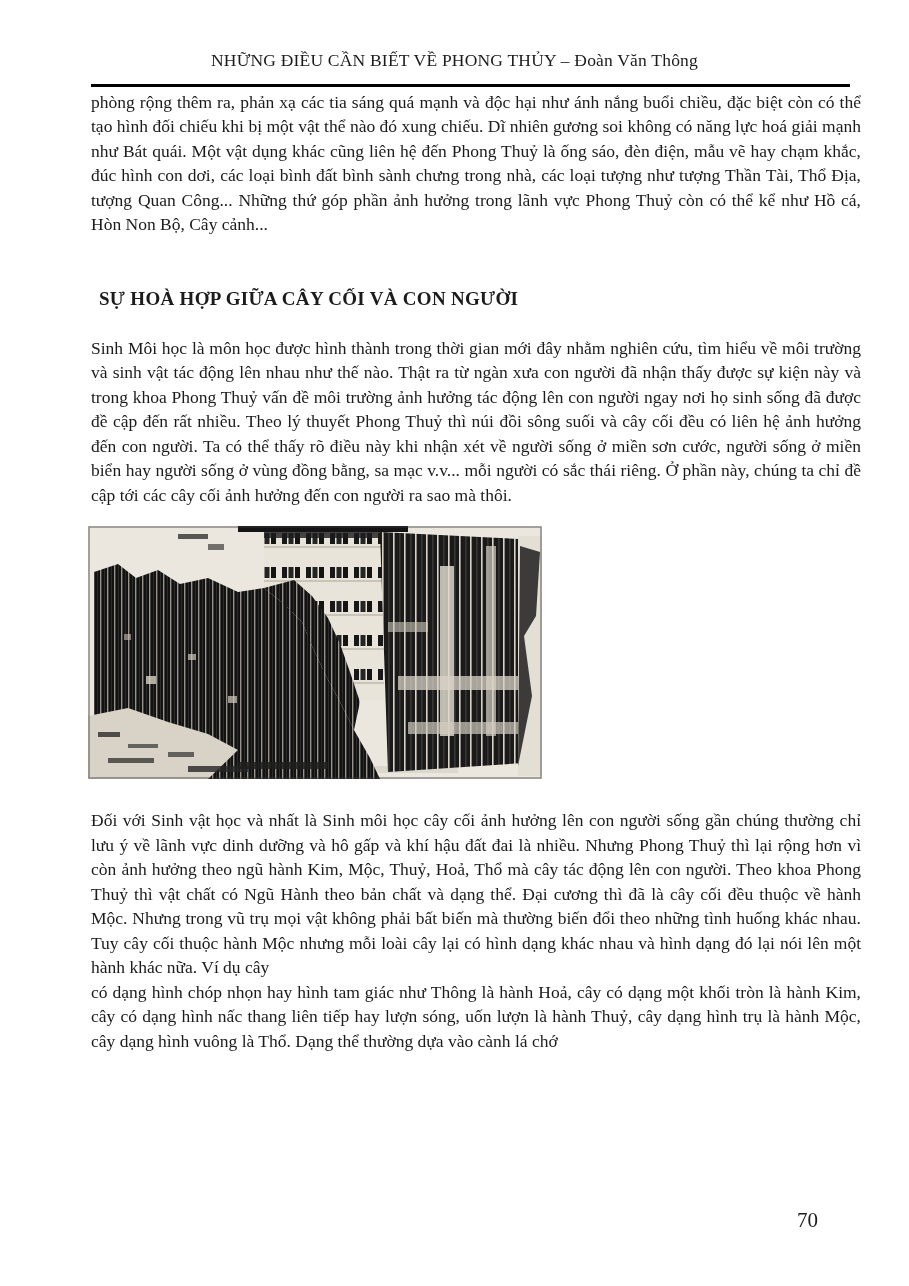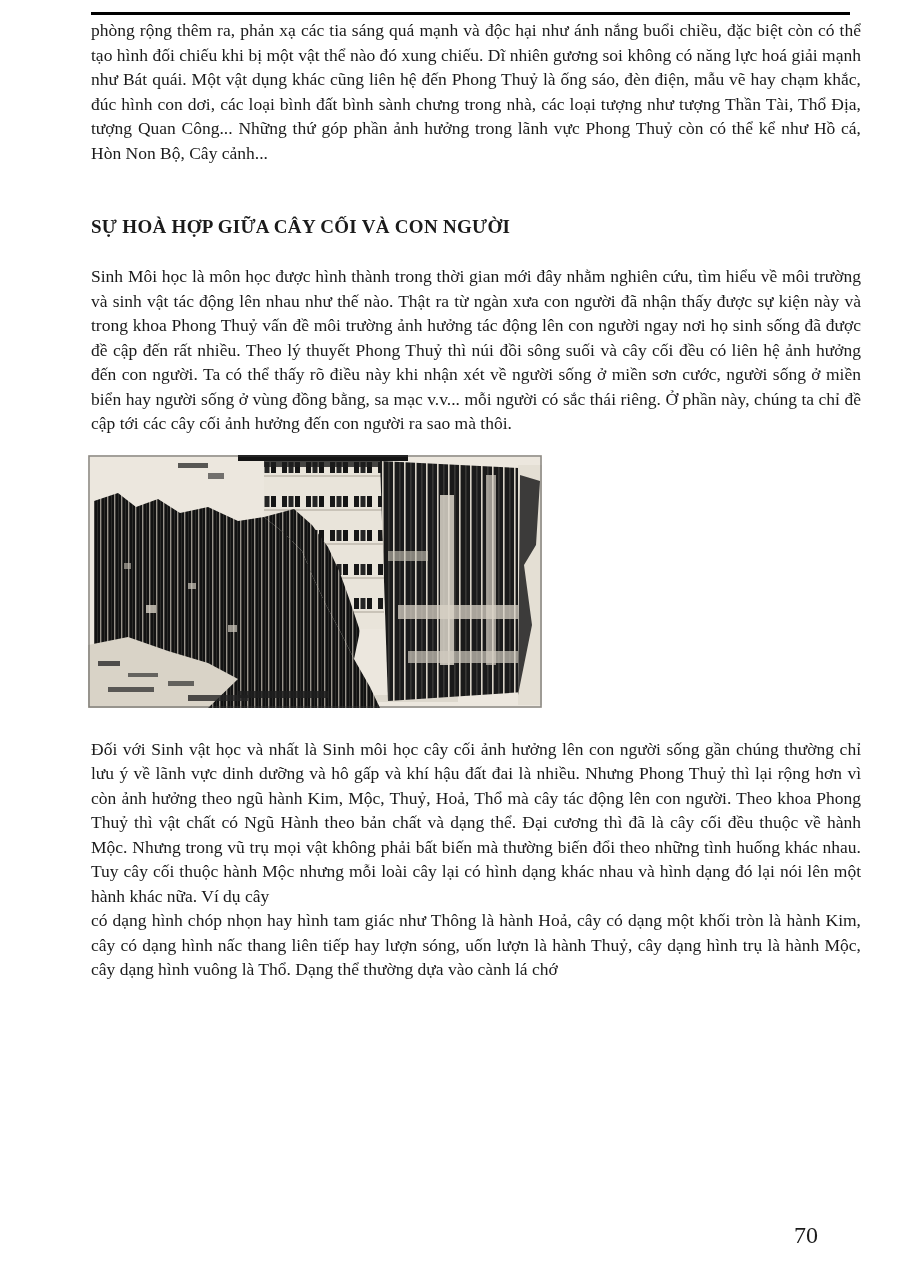--- a/index.html
+++ b/index.html
@@ -30,48 +30,50 @@
     padding: 0 48px 0 91px;
   }
   .content p {
     margin: 0;
     text-align: justify;
     font-size: 17.5px;
     line-height: 24.5px;
   }
   p.first-para { margin-top: 3px; }
   .section-heading {
-    margin: 50px 0 0 0;
+    margin: 50px 0 0 8px;
     font-size: 19px;
     font-weight: bold;
     letter-spacing: 0.3px;
     line-height: 24px;
   }
   .para-intro { margin-top: 25px !important; }
   .figure-wrap {
     margin: 19px 0 0 -3px;
     width: 454px;
     height: 253px;
     line-height: 0;
   }
   .figure-wrap svg { width: 100%; height: 100%; display: block; }
   .para-after-figure { margin-top: 29px !important; }
   .page-number {
     position: absolute;
     top: 1208px;
     right: 91px;
-    font-size: 24px;
-    margin-top: 14px;
+    font-size: 21px;
   }
 </style>
 </head>
 <body>
 
 <div class="page">
 
+  <div class="page-header">
+    <span>NHỮNG ĐIỀU CẦN BIẾT VỀ PHONG THỦY – Đoàn Văn Thông</span>
+  </div>
   <div class="header-rule"></div>
 
   <div class="content">
 
     <p class="first-para">phòng rộng thêm ra, phản xạ các tia  sáng quá mạnh và độc hại như ánh nắng buổi chiều, đặc biệt còn có thể tạo hình đối chiếu khi bị một vật thể nào đó xung chiếu. Dĩ nhiên gương soi không có năng lực hoá giải mạnh như Bát quái. Một vật dụng khác cũng liên hệ đến Phong Thuỷ là ống sáo, đèn điện, mẫu vẽ hay chạm khắc, đúc hình con dơi, các loại bình đất bình sành chưng trong nhà, các loại tượng như tượng Thần Tài, Thổ Địa, tượng Quan Công... Những thứ góp phần ảnh hưởng trong lãnh vực Phong Thuỷ còn có thể kể như Hồ cá, Hòn Non Bộ, Cây cảnh...</p>
 
     <h2 class="section-heading">SỰ HOÀ HỢP GIỮA CÂY CỐI VÀ CON NGƯỜI</h2>
 
     <p class="para-intro">Sinh Môi học là môn học được hình thành trong thời gian mới đây nhằm nghiên cứu, tìm hiểu về môi trường và sinh vật tác động lên nhau như thế nào. Thật ra từ ngàn xưa con người đã nhận thấy được sự kiện này và trong khoa Phong Thuỷ vấn đề môi trường ảnh hưởng tác động lên con người ngay nơi họ sinh sống đã được đề cập đến rất nhiều. Theo lý thuyết Phong Thuỷ thì núi đồi sông suối và cây cối đều có liên hệ ảnh hưởng đến con người. Ta có thể thấy rõ điều này khi nhận xét về người sống ở miền sơn cước, người sống ở miền biển hay người sống ở vùng đồng bằng, sa mạc v.v... mỗi người có sắc thái riêng. Ở phần này, chúng ta chỉ đề cập tới các cây cối ảnh hưởng đến con người ra sao mà thôi.</p>
 

